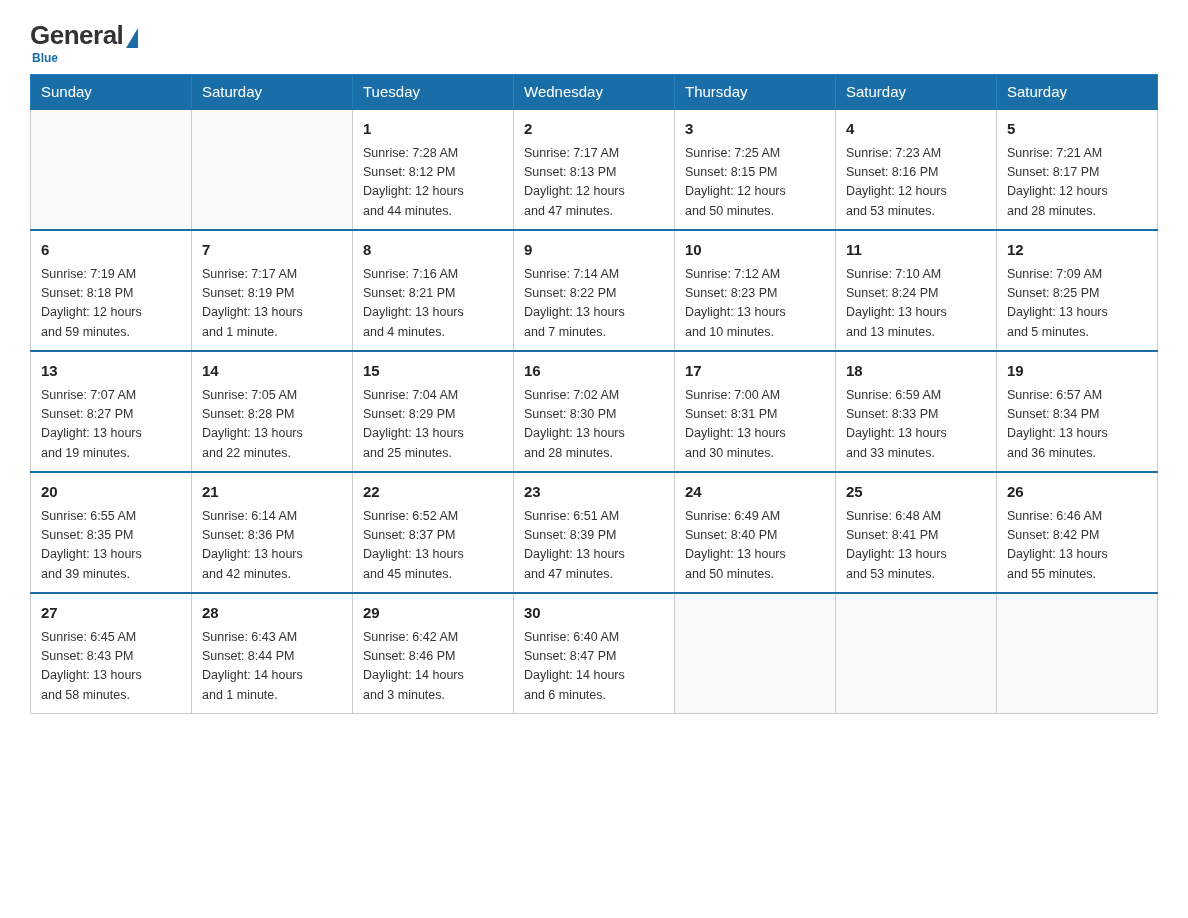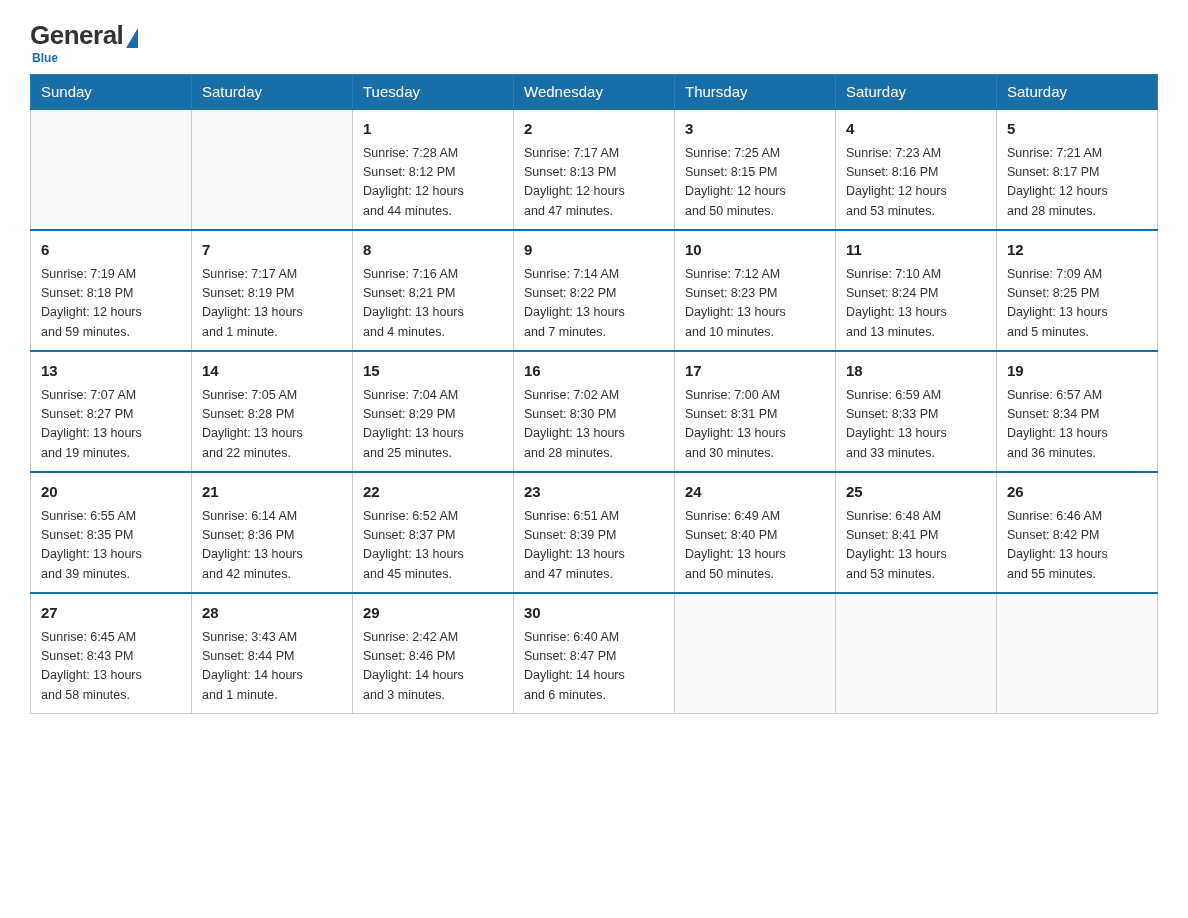--- a/index.html
+++ b/index.html
@@ -323,28 +323,28 @@
       <tr>
         <td>
           <span class="day-number">27</span>
           <div class="day-info">Sunrise: 6:45 AM</div>
           <div class="day-info">Sunset: 8:43 PM</div>
           <div class="day-info">Daylight: 13 hours</div>
           <div class="day-info">and 58 minutes.</div>
         </td>
         <td>
           <span class="day-number">28</span>
-          <div class="day-info">Sunrise: 3:43 AM</div>
+          <div class="day-info">Sunrise: 6:43 AM</div>
           <div class="day-info">Sunset: 8:44 PM</div>
           <div class="day-info">Daylight: 14 hours</div>
           <div class="day-info">and 1 minute.</div>
         </td>
         <td>
           <span class="day-number">29</span>
-          <div class="day-info">Sunrise: 2:42 AM</div>
+          <div class="day-info">Sunrise: 6:42 AM</div>
           <div class="day-info">Sunset: 8:46 PM</div>
           <div class="day-info">Daylight: 14 hours</div>
           <div class="day-info">and 3 minutes.</div>
         </td>
         <td>
           <span class="day-number">30</span>
           <div class="day-info">Sunrise: 6:40 AM</div>
           <div class="day-info">Sunset: 8:47 PM</div>
           <div class="day-info">Daylight: 14 hours</div>
           <div class="day-info">and 6 minutes.</div>

